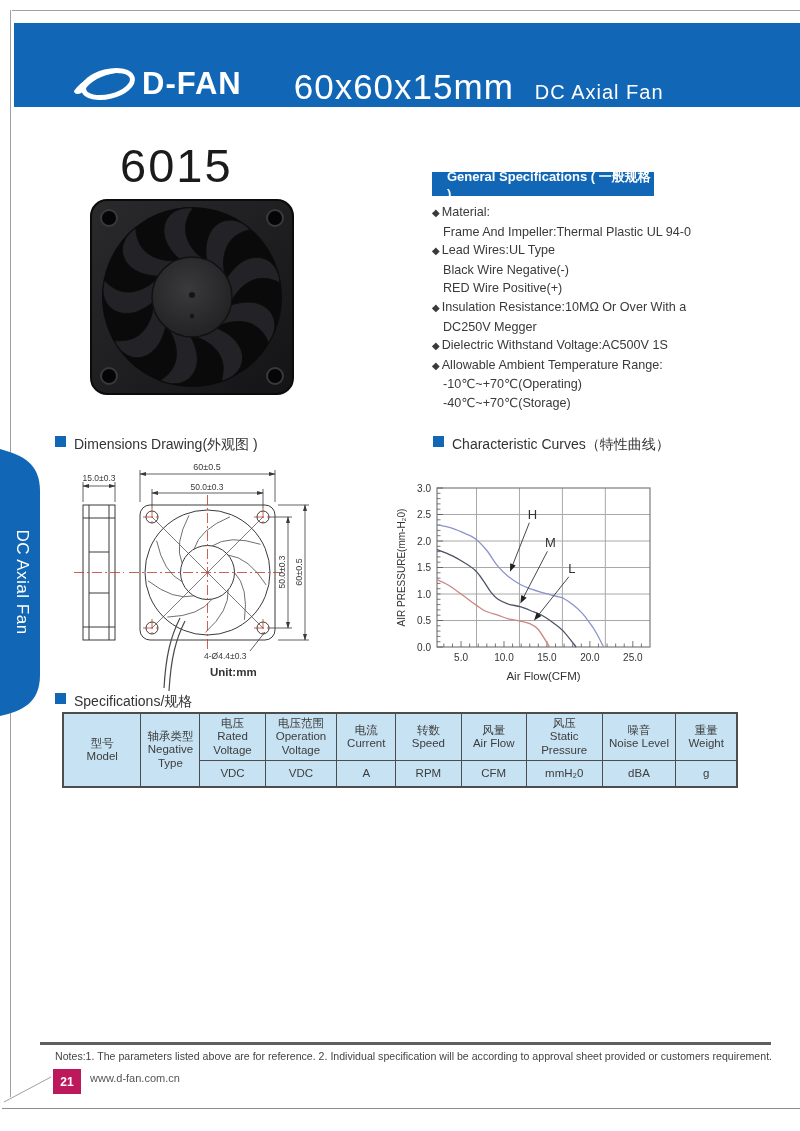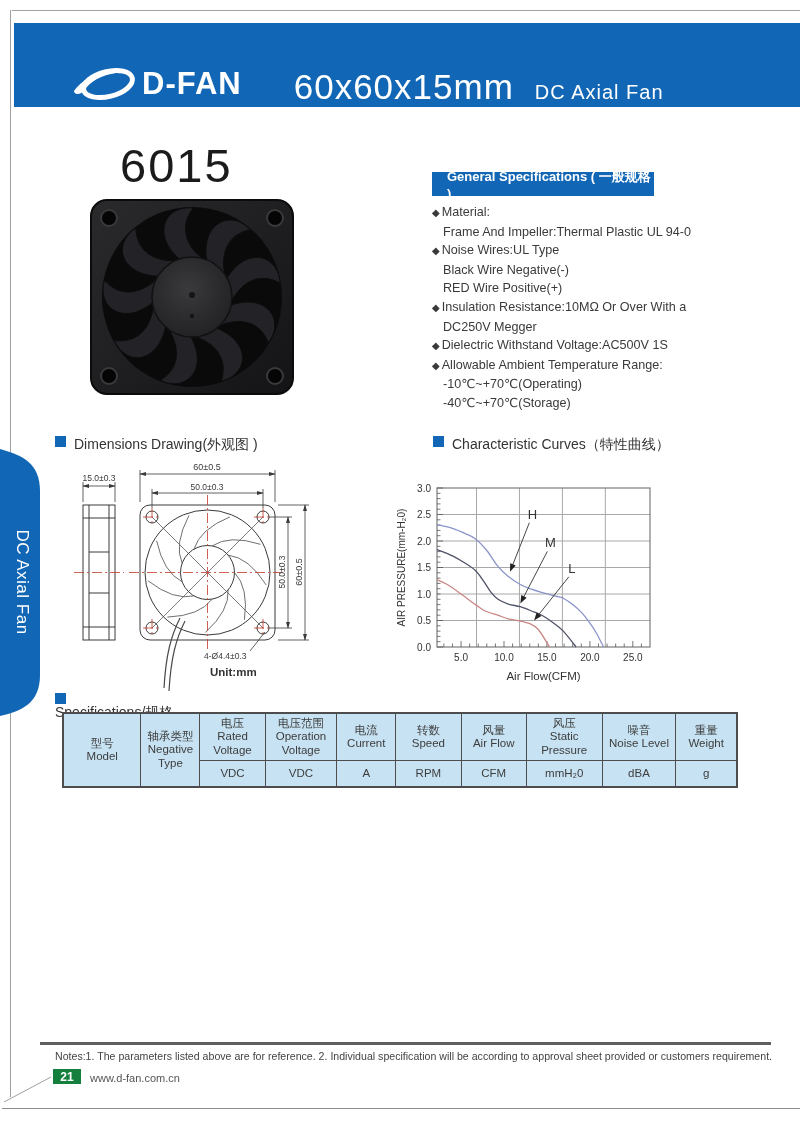--- a/index.html
+++ b/index.html
@@ -28,21 +28,21 @@
              color:#fff;font-size:13px;font-weight:600;display:flex;align-items:center;padding-left:15px;box-sizing:border-box;}
   .gs-lines{position:absolute;left:432px;top:203px;width:330px;font-size:12.6px;color:#3a3a3a;line-height:18.6px;}
   .gs-line.cont{padding-left:11px;}
   .gs-line .diamond{font-size:10px;margin-right:2px;color:#3a3a3a;}
   
   .sec-head{position:absolute;font-size:14px;color:#333;display:flex;align-items:flex-start;}
   .sec-head .sq{width:11px;height:11px;background:#1166b5;margin-right:8px;display:inline-block;}
   
   .notes-divider{position:absolute;left:40px;top:1042px;width:731px;height:3px;background:#5f5f5f;}
   .notes{position:absolute;left:55px;top:1050px;width:720px;font-size:10.6px;color:#444;}
-  .page-badge{position:absolute;left:53px;top:1069px;width:28px;height:15px;background:#15803d;color:#fff;
+  .page-badge{position:absolute;left:53px;top:1069px;width:28px;height:25px;background:#be185d;color:#fff;
               font-size:12px;font-weight:bold;display:flex;align-items:center;justify-content:center;}
   .website{position:absolute;left:90px;top:1072px;font-size:11px;color:#555;}
   
   .spec-table-wrap{position:absolute;left:62px;top:712px;}
   table.spec{border-collapse:collapse;table-layout:fixed;width:676px;border:2px solid #4d4d4d;}
   table.spec th,table.spec td{border:1px solid #4d4d4d;text-align:center;color:#3d3d3d;
       font-size:11.5px;padding:0 2px;overflow:hidden;}
   table.spec th{background:#c7e2f2;font-weight:normal;line-height:13.5px;}
   table.spec .hrow1 th{height:46px;}
   table.spec .hrow2 th{height:25px;}
@@ -116,40 +116,40 @@
       <circle cx="190" cy="22" r="8" fill="#050505" stroke="#3a3a3c" stroke-width="2"></circle>
       <circle cx="24" cy="180" r="8" fill="#050505" stroke="#3a3a3c" stroke-width="2"></circle>
       <circle cx="190" cy="180" r="8" fill="#050505" stroke="#3a3a3c" stroke-width="2"></circle>
     </g>
   </svg>
 
   <div class="gs-header">General Specifications ( 一般规格 )</div>
   <div class="gs-lines" id="gs-lines">
       <div class="gs-line"><span class="diamond">◆</span><span>Material:</span></div>
       <div class="gs-line cont"><span>Frame And Impeller:Thermal Plastic UL 94-0</span></div>
-      <div class="gs-line"><span class="diamond">◆</span><span>Noise Wires:UL Type</span></div>
+      <div class="gs-line"><span class="diamond">◆</span><span>Lead Wires:UL Type</span></div>
       <div class="gs-line cont"><span>Black Wire Negative(-)</span></div>
       <div class="gs-line cont"><span>RED Wire Positive(+)</span></div>
       <div class="gs-line"><span class="diamond">◆</span><span>Insulation Resistance:10MΩ Or Over With a</span></div>
       <div class="gs-line cont"><span>DC250V Megger</span></div>
       <div class="gs-line"><span class="diamond">◆</span><span>Dielectric Withstand Voltage:AC500V 1S</span></div>
       <div class="gs-line"><span class="diamond">◆</span><span>Allowable Ambient Temperature Range:</span></div>
       <div class="gs-line cont"><span>-10℃~+70℃(Operating)</span></div>
       <div class="gs-line cont"><span>-40℃~+70℃(Storage)</span></div>
     </div>
 
   <div class="sec-head" style="left:55px;top:436px;">
     <span class="sq"></span>
     <span>Dimensions Drawing(外观图 )</span>
   </div>
   <div class="sec-head" style="left:433px;top:436px;">
     <span class="sq"></span>
     <span>Characteristic Curves（特性曲线）</span>
   </div>
-  <div class="sec-head" style="left:55px;top:693px;flex-direction:column;">
+  <div class="sec-head" style="left:55px;top:693px;">
     <span class="sq"></span>
     <span>Specifications/规格</span>
   </div>
 
   <svg style="position:absolute;left:52px;top:452px;" width="350" height="245" viewBox="0 0 350 245">
     <defs>
       <marker id="arr" viewBox="0 0 10 6" refX="9" refY="3" markerWidth="9" markerHeight="6" orient="auto-start-reverse">
         <path d="M0,0 L10,3 L0,6 Z" fill="#3a3a3a"></path>
       </marker>
     </defs>

